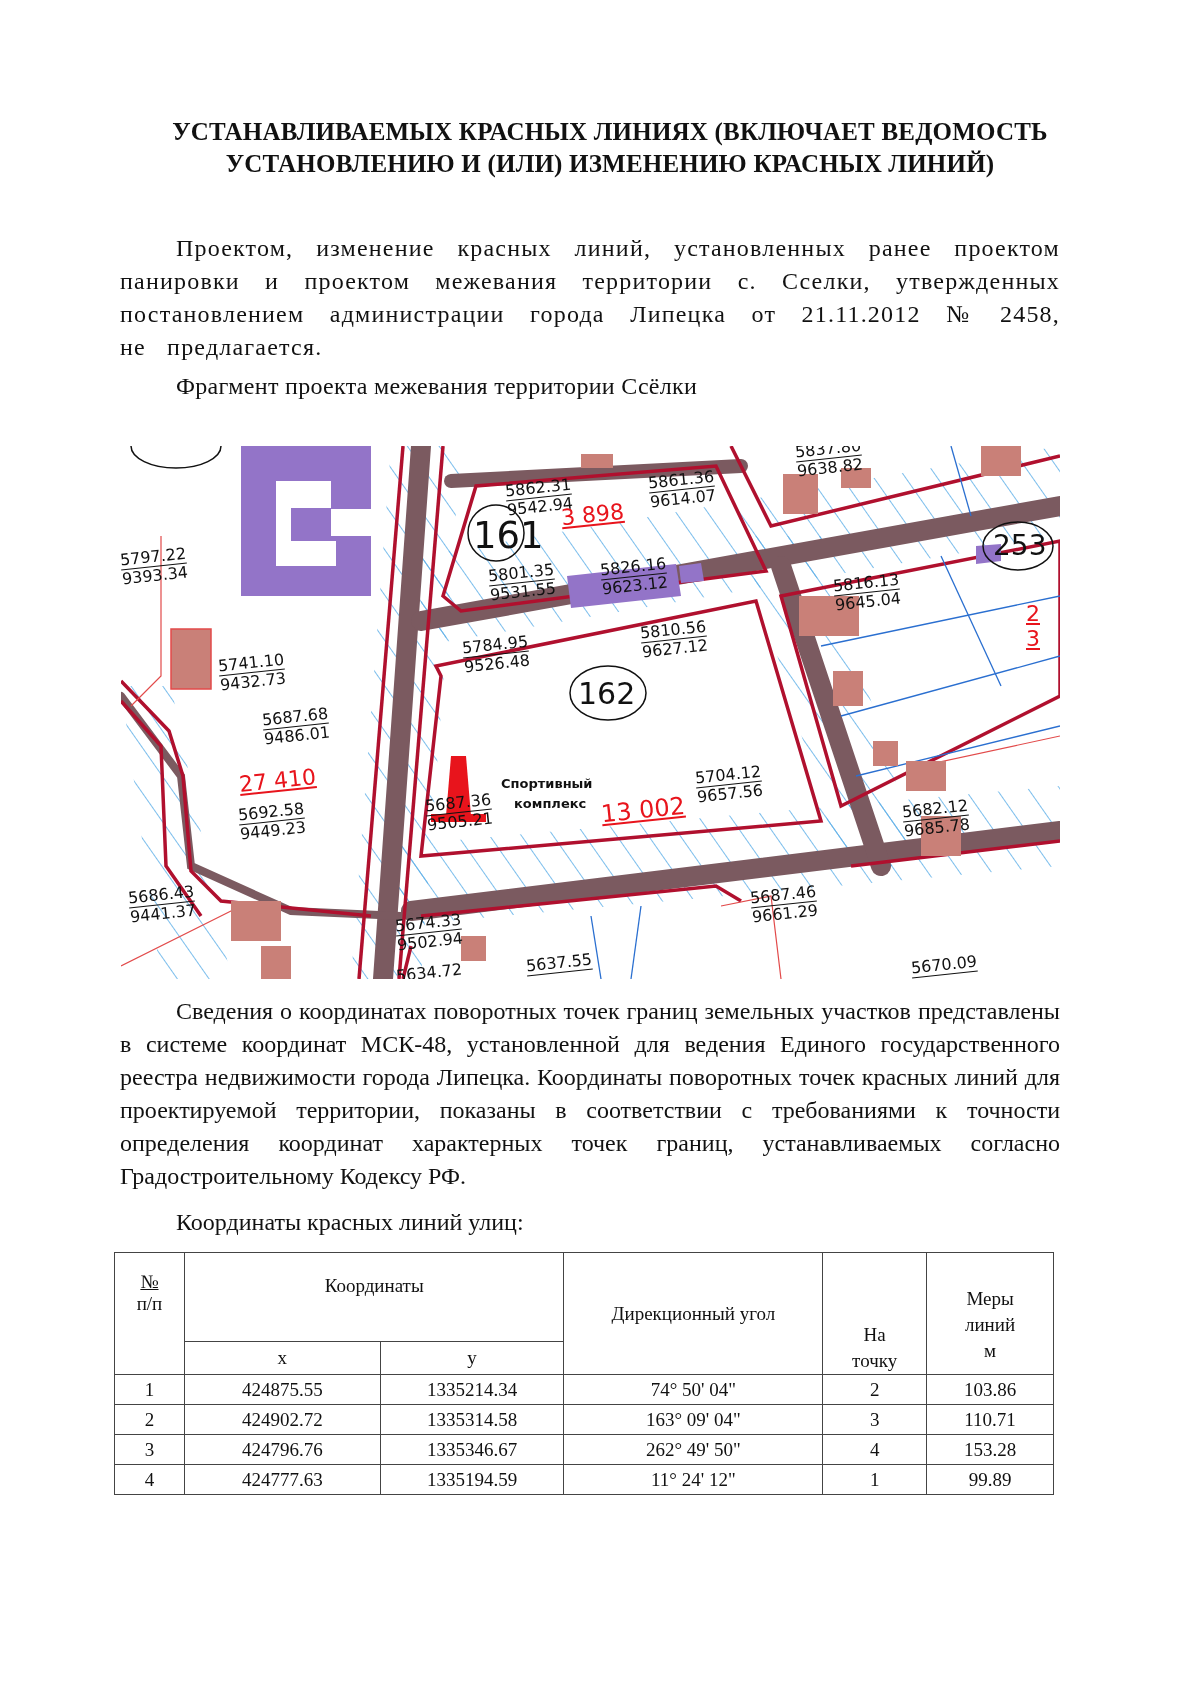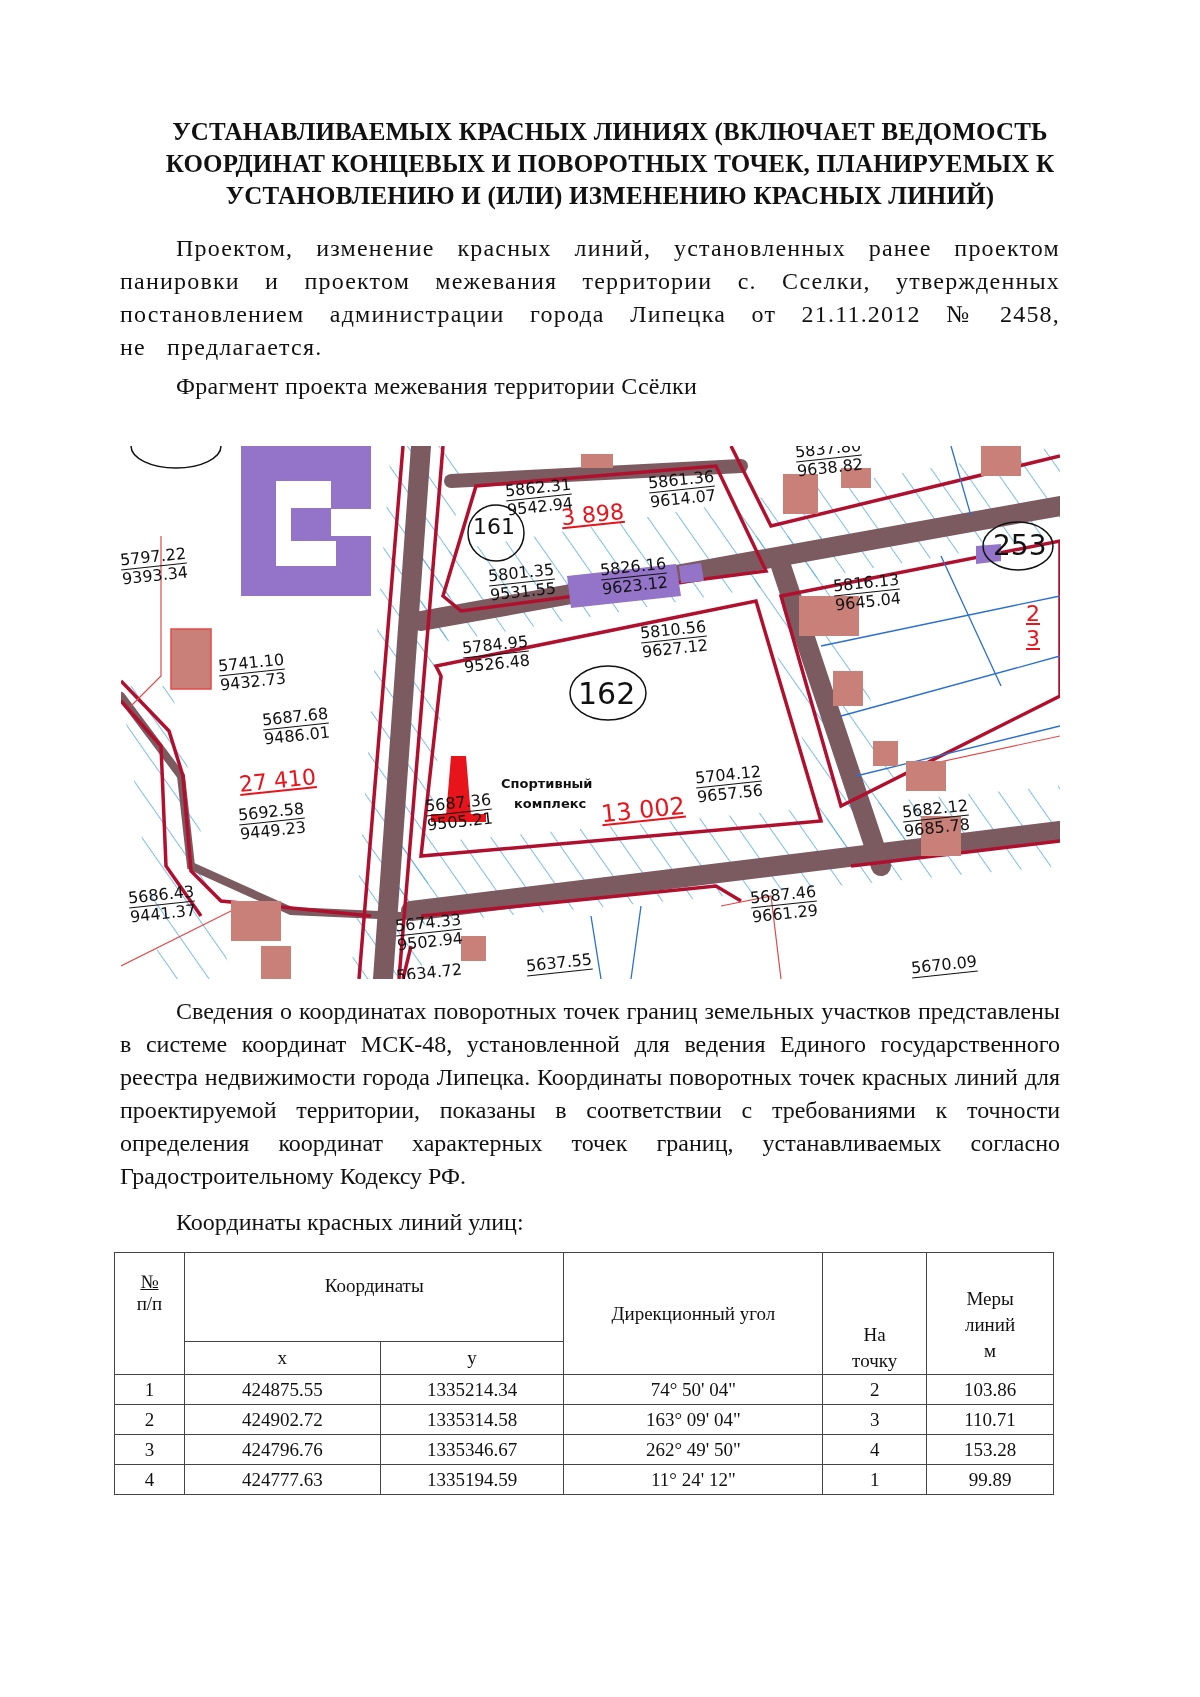--- a/index.html
+++ b/index.html
@@ -20,21 +20,20 @@
   .h1row th { height: 66px; }
   .h2row th { height: 32px; }
   .drow td { height: 29px; }
   .underline-no { text-decoration: underline; }
 </style>
 </head>
 <body>
 
 <div class="title">
   <div>УСТАНАВЛИВАЕМЫХ КРАСНЫХ ЛИНИЯХ (ВКЛЮЧАЕТ ВЕДОМОСТЬ</div>
-  <div>КООРДИНАТ КОНЦЕВЫХ И ПОВОРОТНЫХ ТОЧЕК, ПЛАНИРУЕМЫХ К</div>
   <div>УСТАНОВЛЕНИЮ И (ИЛИ) ИЗМЕНЕНИЮ КРАСНЫХ ЛИНИЙ)</div>
 </div>
 
 <div class="para p1"><span class="indent"></span><span>Проектом, изменение красных линий, установленных ранее проектом панировки и проектом межевания территории с. Сселки, утвержденных постановлением администрации города Липецка от 21.11.2012 № 2458, не предлагается.</span></div>
 
 <div class="para p2">Фрагмент проекта межевания территории Ссёлки</div>
 
 <div class="map">
   <svg width="939" height="533" viewBox="0 0 939 533" xmlns="http://www.w3.org/2000/svg">
     <defs>
@@ -120,21 +119,21 @@
 
     <g fill="none" stroke="#111" stroke-width="1.5">
       <ellipse cx="55" cy="0" rx="45" ry="22"></ellipse>
       <ellipse cx="375" cy="87" rx="28" ry="28"></ellipse>
       <ellipse cx="487" cy="247" rx="38" ry="27"></ellipse>
       <ellipse cx="897" cy="100" rx="35" ry="24"></ellipse>
     </g>
   </svg>
 
   <div class="maplabel" style="position:absolute;left:0;top:0;width:939px;height:533px;">
-    <span style="position:absolute;left:352px;top:68px;font-size:22px;">161</span>
+    <span style="position:absolute;left:352px;top:68px;font-size:37px;">161</span>
     <span style="position:absolute;left:440px;top:56px;font-size:22px;color:#e8141c;text-decoration:underline;transform:rotate(-6deg);">3 898</span>
     <span style="position:absolute;left:457px;top:230px;font-size:30px;">162</span>
     <span style="position:absolute;left:480px;top:350px;font-size:24px;color:#e8141c;text-decoration:underline;transform:rotate(-6deg);">13 002</span>
     <span style="position:absolute;left:380px;top:330px;font-size:13px;font-weight:bold;">Спортивный</span>
     <span style="position:absolute;left:393px;top:350px;font-size:13px;font-weight:bold;">комплекс</span>
     <span style="position:absolute;left:872px;top:83px;font-size:28px;">253</span>
     <span style="position:absolute;left:118px;top:322px;font-size:22px;color:#e8141c;text-decoration:underline;transform:rotate(-6deg);">27 410</span>
     <span style="position:absolute;left:905px;top:155px;font-size:22px;color:#e8141c;text-decoration:underline;">2 3</span>
 
     <div style="position:absolute;left:0px;top:102px;font-size:16px;line-height:18px;transform:rotate(-6deg);">

